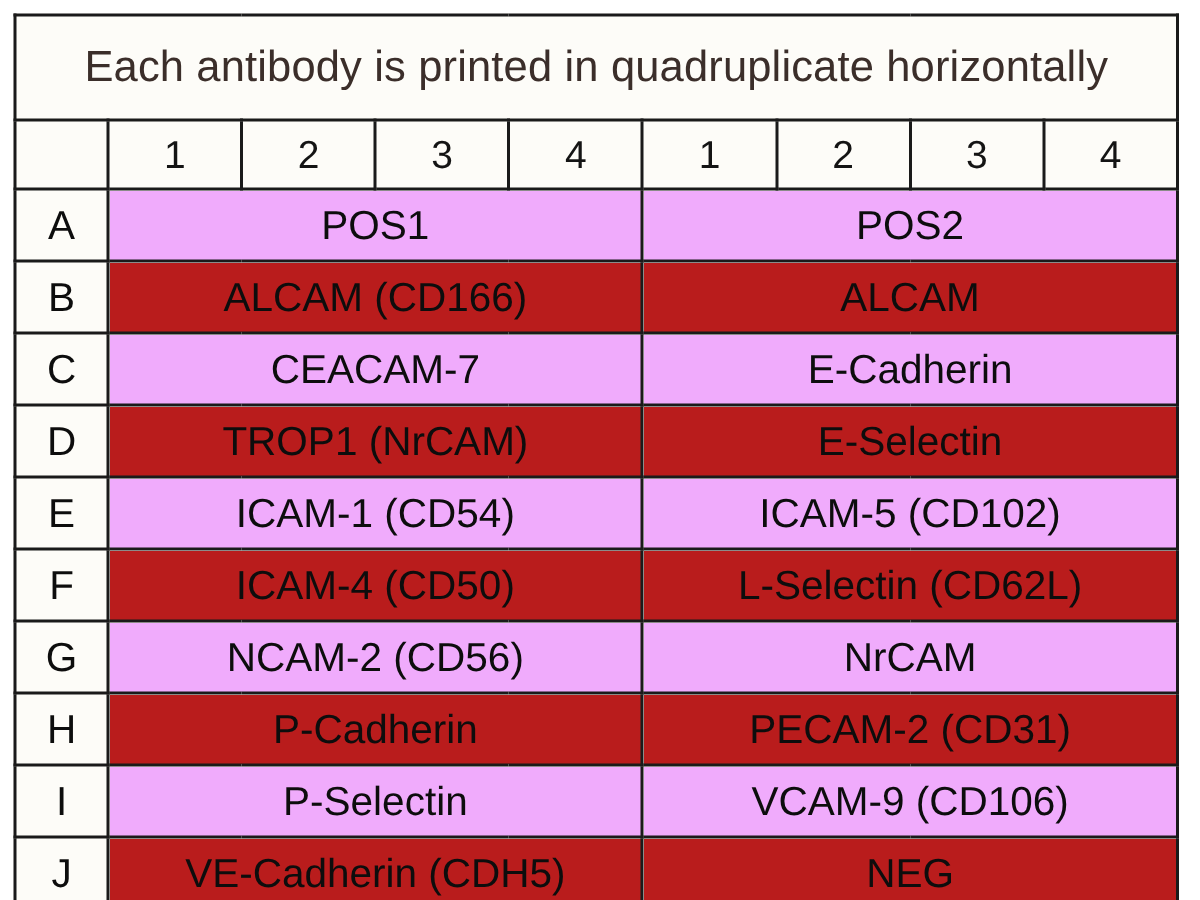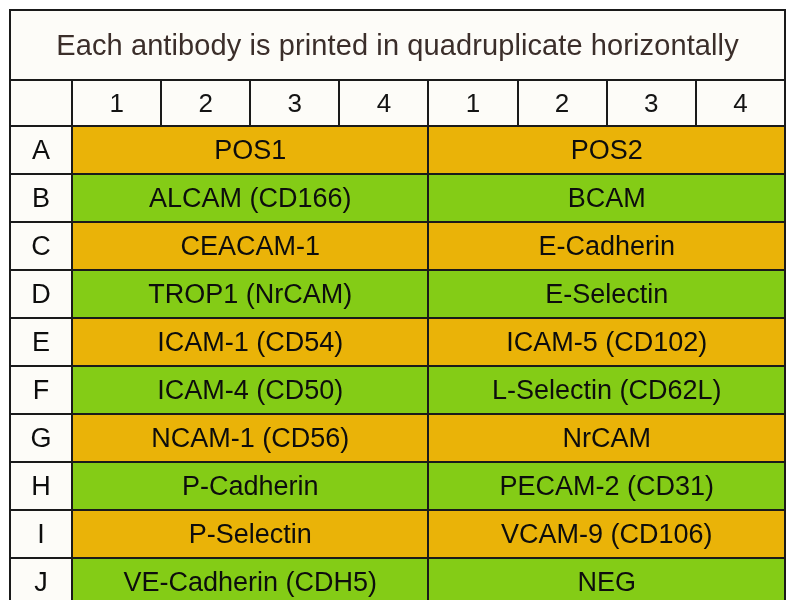--- a/index.html
+++ b/index.html
@@ -68,25 +68,25 @@
 
   
   tr.data-row td {
     height: 46px;
   }
   tr.data-row td.row-label {
     font-size: 27px;
     background: #fdfcf8;
   }
   tr.data-row.shaded td.block-cell {
-    background: #eab308;
+    background: #f0abfc;
     text-align: center;
   }
   tr.data-row.plain td.block-cell {
-    background: #84cc16;
+    background: #b91c1c;
   }
 
   col.label-col  { width: 62px; }
   col.num-col    { width: 89px; }
 </style>
 </head>
 <body>
 
 <div id="array-layout-figure">
 
@@ -122,26 +122,26 @@
 
       <tr class="data-row shaded">
         <td class="row-label">A</td>
         <td class="block-cell" colspan="4">POS1</td>
         <td class="block-cell" colspan="4">POS2</td>
       </tr>
 
       <tr class="data-row plain">
         <td class="row-label">B</td>
         <td class="block-cell" colspan="4">ALCAM (CD166)</td>
-        <td class="block-cell" colspan="4">BCAM</td>
+        <td class="block-cell" colspan="4">ALCAM</td>
       </tr>
 
       <tr class="data-row shaded">
         <td class="row-label">C</td>
-        <td class="block-cell" colspan="4">CEACAM-1</td>
+        <td class="block-cell" colspan="4">CEACAM-7</td>
         <td class="block-cell" colspan="4">E-Cadherin</td>
       </tr>
 
       <tr class="data-row plain">
         <td class="row-label">D</td>
         <td class="block-cell" colspan="4">TROP1 (NrCAM)</td>
         <td class="block-cell" colspan="4">E-Selectin</td>
       </tr>
 
       <tr class="data-row shaded">
@@ -151,21 +151,21 @@
       </tr>
 
       <tr class="data-row plain">
         <td class="row-label">F</td>
         <td class="block-cell" colspan="4">ICAM-4 (CD50)</td>
         <td class="block-cell" colspan="4">L-Selectin (CD62L)</td>
       </tr>
 
       <tr class="data-row shaded">
         <td class="row-label">G</td>
-        <td class="block-cell" colspan="4">NCAM-1 (CD56)</td>
+        <td class="block-cell" colspan="4">NCAM-2 (CD56)</td>
         <td class="block-cell" colspan="4">NrCAM</td>
       </tr>
 
       <tr class="data-row plain">
         <td class="row-label">H</td>
         <td class="block-cell" colspan="4">P-Cadherin</td>
         <td class="block-cell" colspan="4">PECAM-2 (CD31)</td>
       </tr>
 
       <tr class="data-row shaded">

